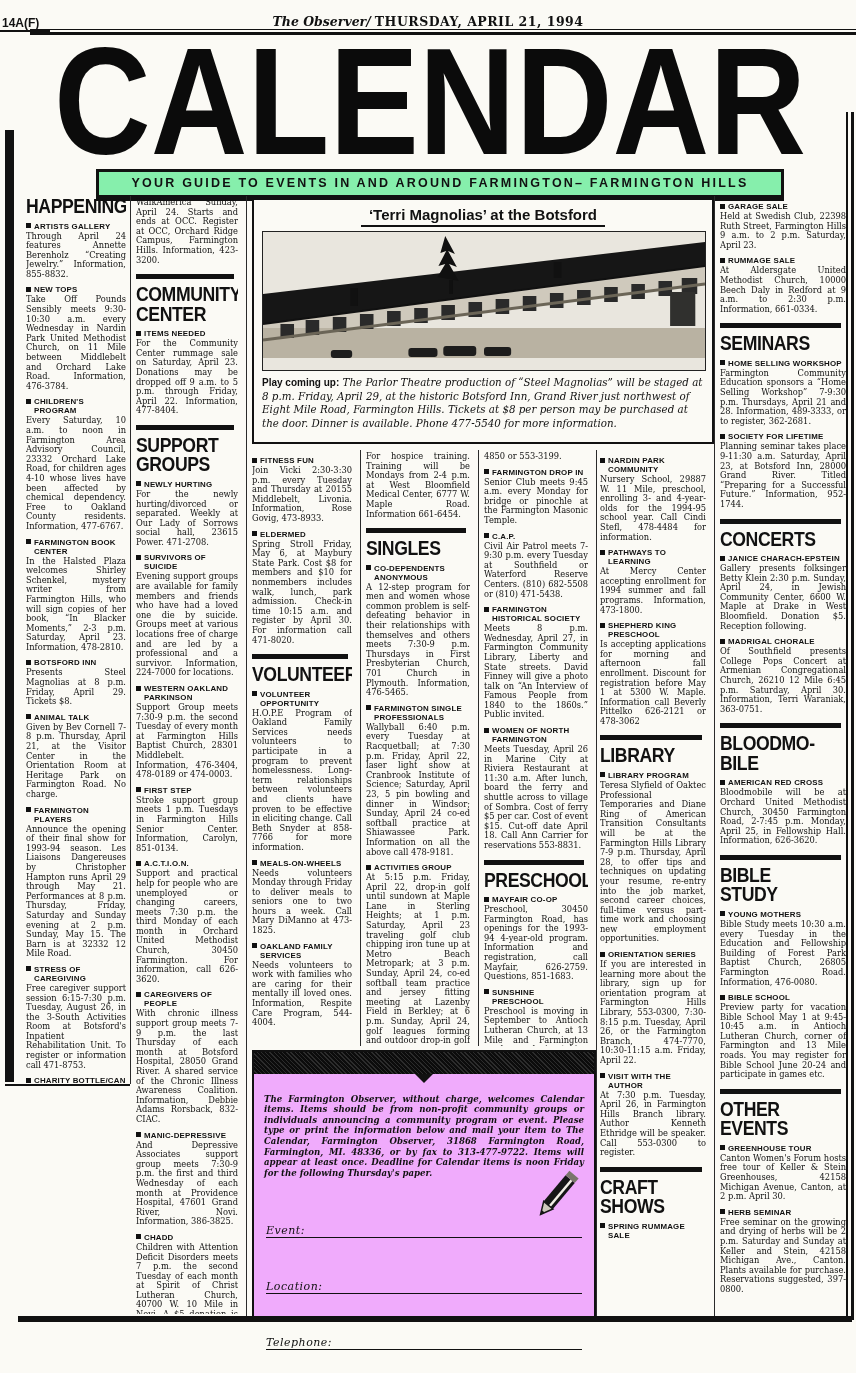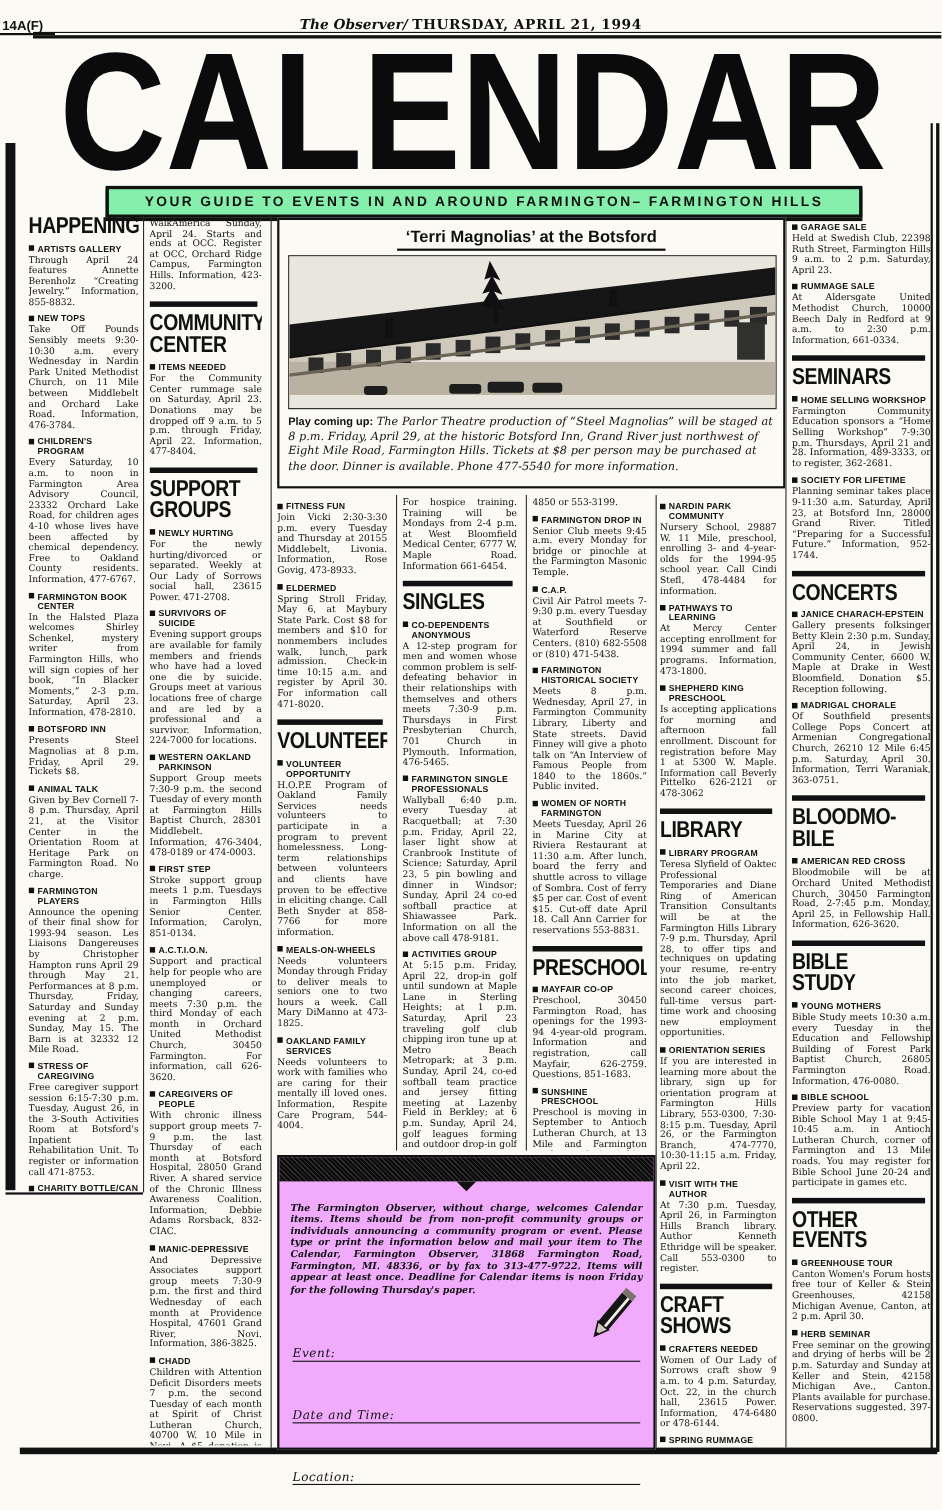--- a/index.html
+++ b/index.html
@@ -443,27 +443,20 @@
       </div>
       <p class="itext">At 7:30 p.m. Tuesday, April 26, in Farmington Hills Branch library. Author Kenneth Ethridge will be speaker. Call 553-0300 to register.</p>
     </div>
     <div>
       <div class="secbar"></div>
       <div class="sechead">CRAFT SHOWS</div>
     </div>
     <div>
       <div class="ititle">
         <span class="sq"></span>
-        <span>CRAFTERS NEEDED</span>
-      </div>
-      <p class="itext">Women of Our Lady of Sorrows craft show 9 a.m. to 4 p.m. Saturday, Oct. 22, in the church hall, 23615 Power. Information, 474-6480 or 478-6144.</p>
-    </div>
-    <div>
-      <div class="ititle">
-        <span class="sq"></span>
         <span>SPRING RUMMAGE SALE</span>
       </div>
     </div>
   </div>
 <div class="col" id="col-7">
     <div>
       <div class="ititle">
         <span class="sq"></span>
         <span>GARAGE SALE</span>
       </div>
@@ -561,23 +554,20 @@
     </div>
   </div>
 
 <div class="formbox">
   <div class="formbar"></div>
   <div class="formnotch"></div>
   <p class="formintro">The Farmington Observer, without charge, welcomes Calendar items. Items should be from non-profit community groups or individuals announcing a community program or event. Please type or print the information below and mail your item to The Calendar, Farmington Observer, 31868 Farmington Road, Farmington, MI. 48336, or by fax to 313-477-9722. Items will appear at least once. Deadline for Calendar items is noon Friday for the following Thursday's paper.</p>
   <div class="fields" id="form-fields">
       <div class="frow">
         <span class="flabel">Event:</span>
-      </div>
-      <div class="frow">
-        <span class="flabel">Date and Time:</span>
       </div>
       <div class="frow">
         <span class="flabel">Location:</span>
       </div>
       <div class="frow">
         <span class="flabel">Telephone:</span>
       </div>
       <div class="frow">
         <span class="flabel">Additional info:</span>
       </div>

